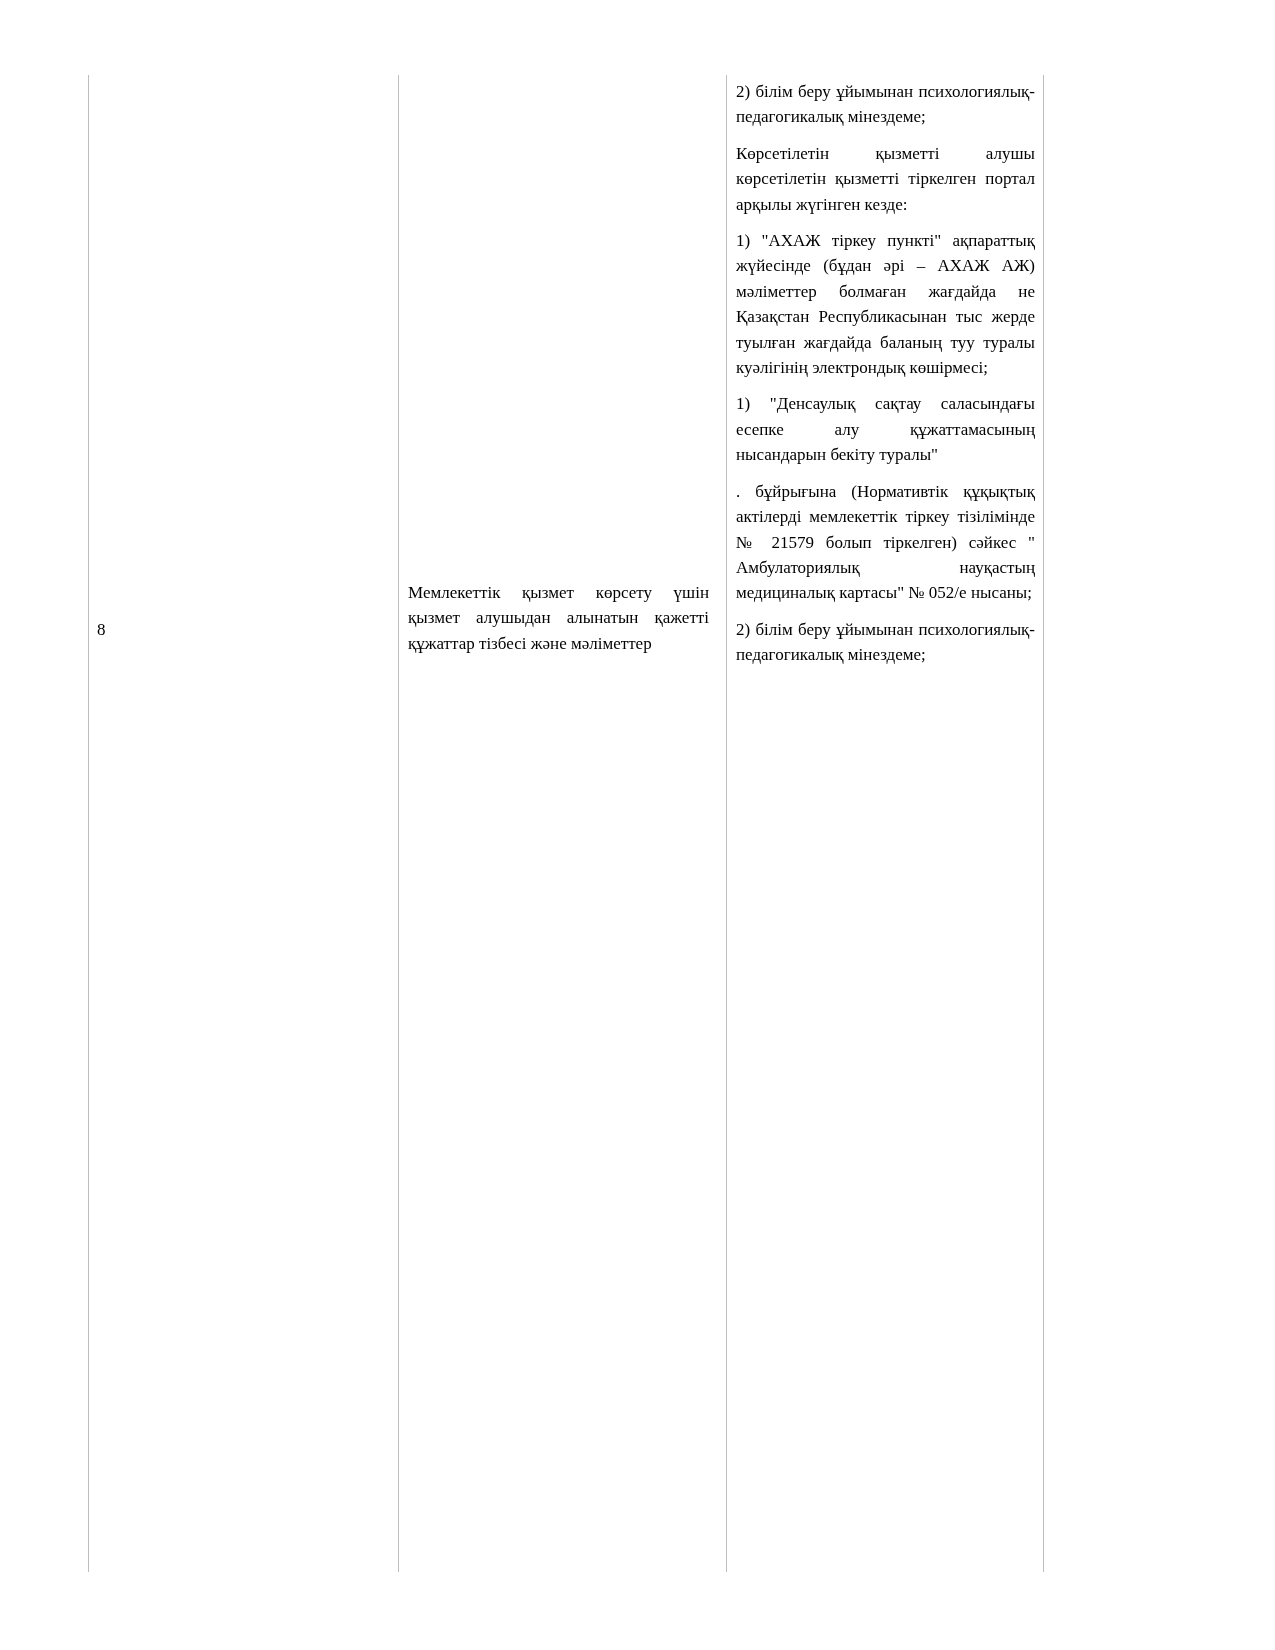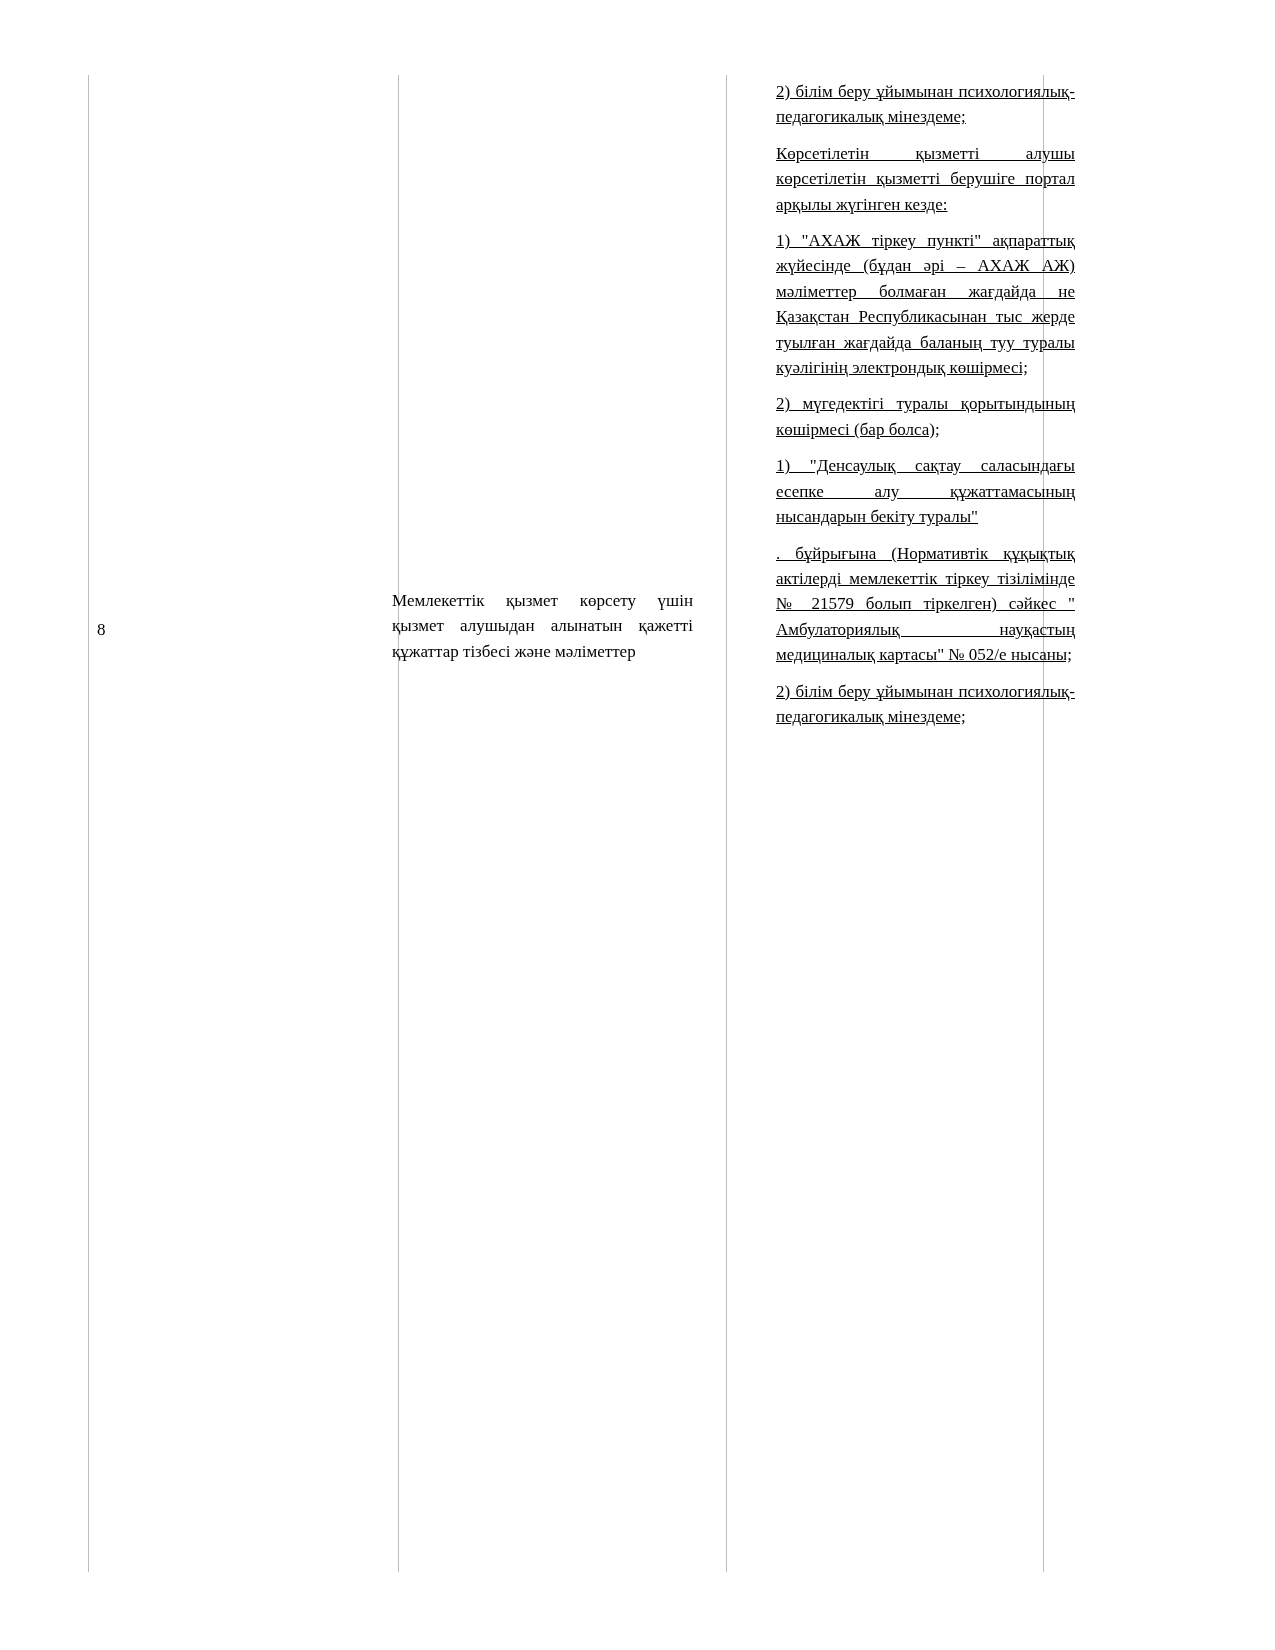--- a/index.html
+++ b/index.html
@@ -25,58 +25,55 @@
   .vline.v4 { left: 1043px; }
   .num-cell {
     position: absolute;
     left: 97px;
     top: 617px;
     font-size: 17px;
     line-height: 25px;
   }
   .mid-cell {
     position: absolute;
-    left: 392px;
+    left: 408px;
     top: 580px;
     width: 301px;
     font-size: 17px;
     line-height: 25.4px;
     text-align: justify;
-    margin-top: 8px;
   }
   .right-cell {
     position: absolute;
-    left: 776px;
+    left: 736px;
     top: 79px;
     width: 299px;
     font-size: 17px;
     line-height: 25.4px;
     text-align: justify;
-    text-decoration: underline;
   }
   .right-cell p { margin: 0 0 11px 0; padding: 0; }
   .right-cell p:last-child { margin-bottom: 0; }
 </style>
 </head>
 <body>
 
 <div class="page">
 
   <div class="vline v1"></div>
   <div class="vline v2"></div>
   <div class="vline v3"></div>
   <div class="vline v4"></div>
 
   <div class="num-cell">8</div>
 
   <div class="mid-cell">Мемлекеттік қызмет көрсету үшін қызмет алушыдан алынатын қажетті құжаттар тізбесі және мәліметтер</div>
 
   <div class="right-cell">
       <p>2) білім беру ұйымынан психологиялық-педагогикалық мінездеме;</p>
-      <p>Көрсетілетін қызметті алушы көрсетілетін қызметті берушіге портал арқылы жүгінген кезде:</p>
+      <p>Көрсетілетін қызметті алушы көрсетілетін қызметті тіркелген портал арқылы жүгінген кезде:</p>
       <p>1) "АХАЖ тіркеу пункті" ақпараттық жүйесінде (бұдан әрі – АХАЖ АЖ) мәліметтер болмаған жағдайда не Қазақстан Республикасынан тыс жерде туылған жағдайда баланың туу туралы куәлігінің электрондық көшірмесі;</p>
-      <p>2) мүгедектігі туралы қорытындының көшірмесі (бар болса);</p>
       <p>1) "Денсаулық сақтау саласындағы есепке алу құжаттамасының нысандарын бекіту туралы"</p>
       <p>. бұйрығына (Нормативтік құқықтық актілерді мемлекеттік тіркеу тізілімінде № 21579 болып тіркелген) сәйкес " Амбулаториялық науқастың медициналық картасы" № 052/е нысаны;</p>
       <p>2) білім беру ұйымынан психологиялық-педагогикалық мінездеме;</p>
     </div>
 
 </div>
 
 </body></html>

